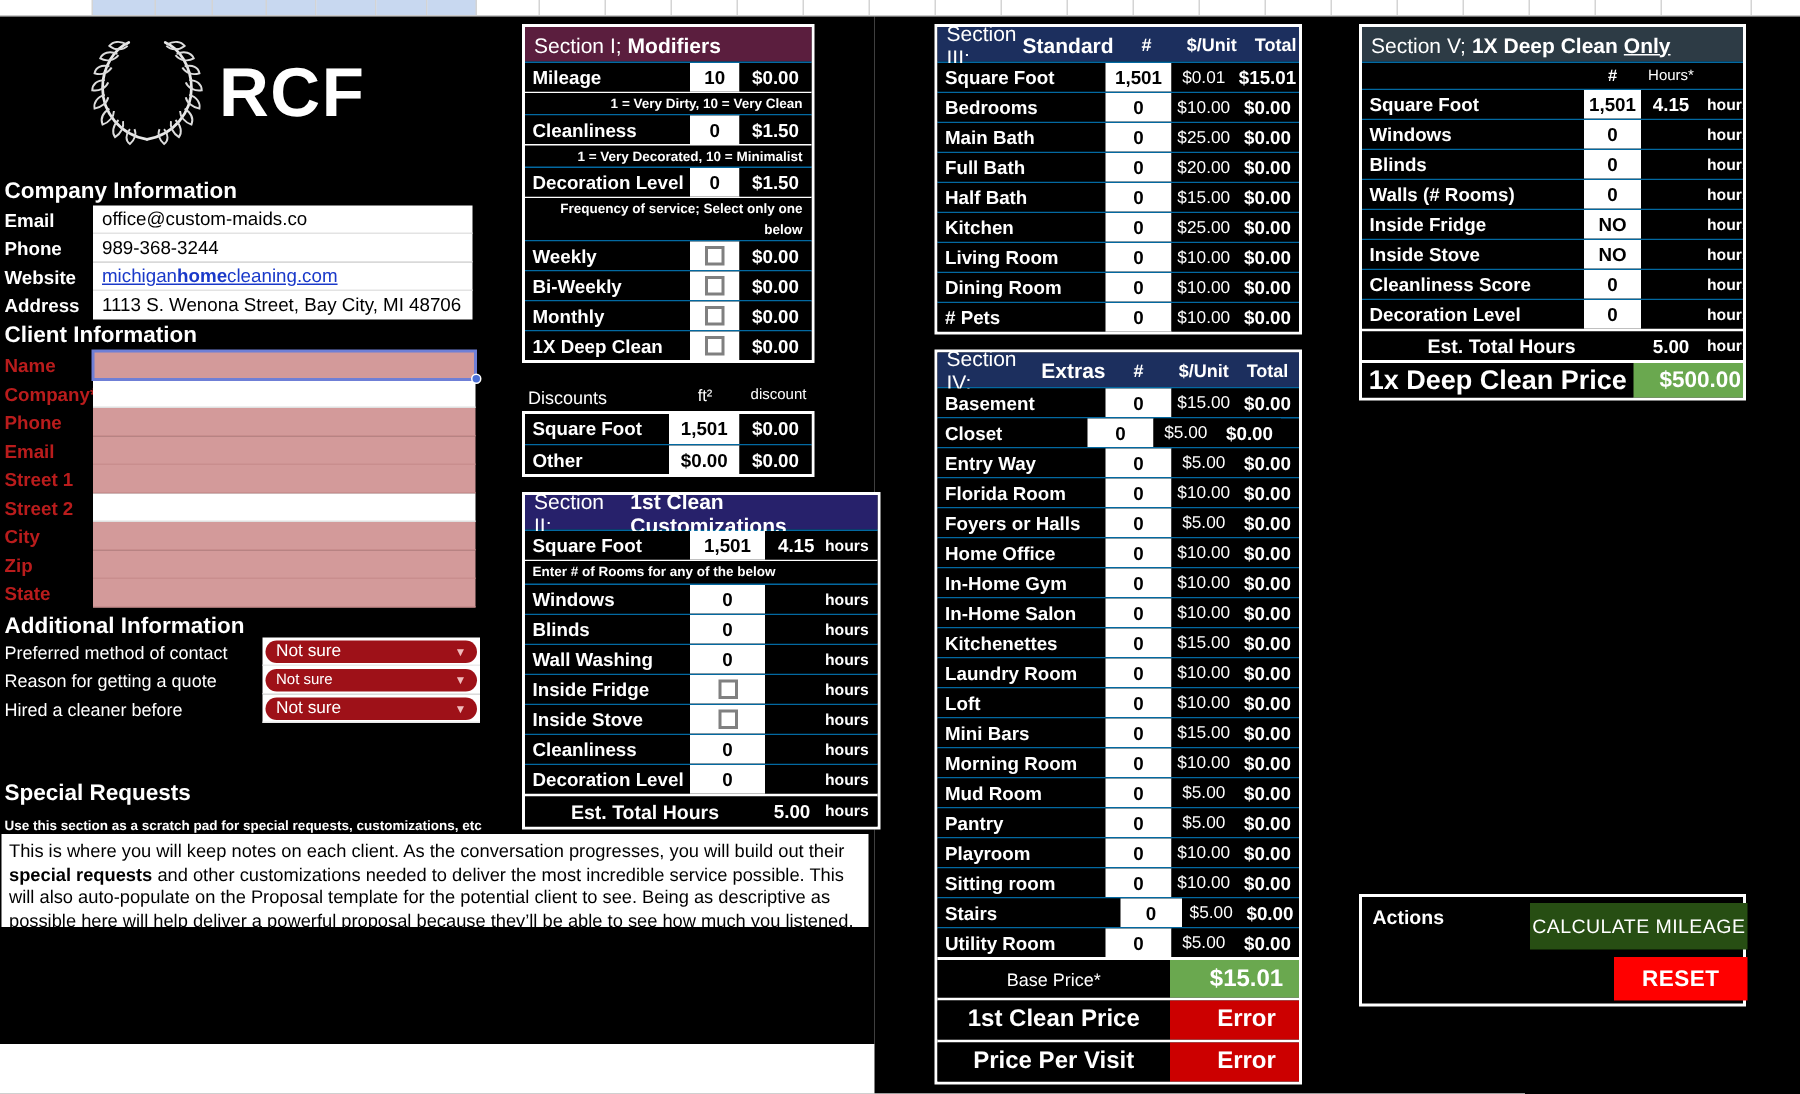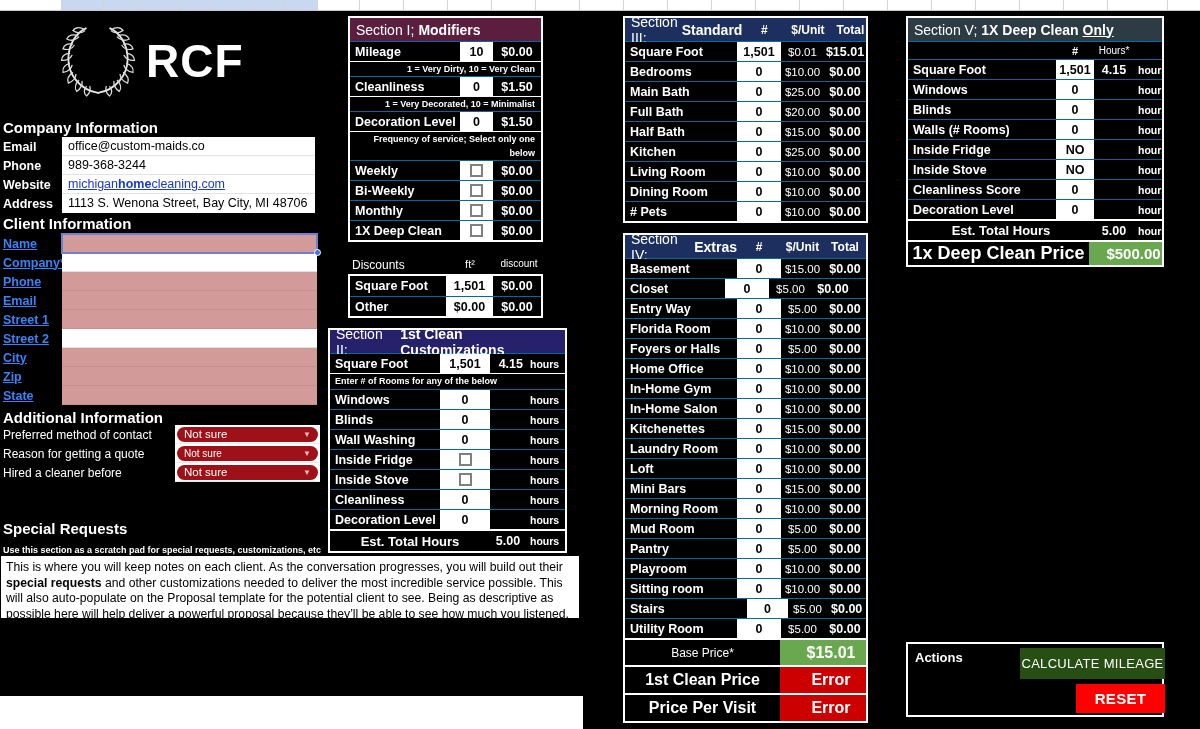--- a/index.html
+++ b/index.html
@@ -33,21 +33,21 @@
   .kv-table { position: absolute; }
   .kv-row { display: flex; align-items: center; height: 19px; }
   .kv-label { color: #ffffff; font-size: 12.5px; font-weight: bold; width: 62px; padding-left: 3px; }
   .kv-value { background: #ffffff; color: #000; font-size: 12.5px; height: 19px;
     line-height: 19px; padding-left: 6px; border-bottom: 1px solid #e3e3e3; overflow: hidden; white-space: nowrap; }
   .kv-value.last { border-bottom: none; }
   .kv-link { color: #1a39c9; text-decoration: underline; }
   .kv-link b { color: #1a39c9; }
 
   .cli-row { display: flex; align-items: center; height: 19px; }
-  .cli-label { color: #3b82f6; font-size: 12.5px; font-weight: bold; width: 62px; padding-left: 3px; text-decoration: underline; }
+  .cli-label { color: #b91c1c; font-size: 12.5px; font-weight: bold; width: 62px; padding-left: 3px; }
   .cli-input { height: 19px; width: 255px; background: #d39a9a; border-bottom: 1px solid #c98e8e; }
   .cli-input.white { background: #ffffff; border-bottom: 1px solid #e0e0e0; }
   .cli-input.selected { outline: 2px solid #6f7fd6; outline-offset: -1px; position: relative; }
   .sel-dot { position: absolute; right: -4px; bottom: -4px; width: 7px; height: 7px;
     background: #4a6fd6; border: 1px solid #ffffff; border-radius: 50%; }
 
   .ai-row { display: flex; align-items: center; height: 19px; }
   .ai-label { color: #ffffff; font-size: 12px; width: 175px; padding-left: 3px; }
   .ai-dd-cell { width: 145px; height: 19px; background: #ffffff; display: flex; align-items: center;
     padding: 0 2px; border-bottom: 1px solid #eaeaea; }
@@ -330,21 +330,21 @@
       <div class="tc num" style="width:47px">1,501</div>
       <div class="tc total" style="width:48px">$0.00</div>
     </div>
     <div class="trow">
       <div class="tc name" style="width:96px">Other</div>
       <div class="tc num" style="width:47px">$0.00</div>
       <div class="tc total" style="width:48px">$0.00</div>
     </div>
   </div>
 
-  <div class="panel" style="left:328px; top:328px; width:239px;">
+  <div class="panel" style="left:348px; top:328px; width:239px;">
     <div class="sec-head" style="background:#27216b">
       <span class="reg">Section II;</span>
       <span class="bold">1st Clean Customizations</span>
     </div>
     <div class="trow">
       <div class="tc name" style="width:110px">Square Foot</div>
       <div class="tc num" style="width:50px">1,501</div>
       <div class="tc numdark" style="width:36px; justify-content:flex-end; padding-right:3px;">4.15</div>
       <div class="tc hours" style="width:39px">hours</div>
     </div>
@@ -672,19 +672,19 @@
       <div class="tc" style="width:186px; background:#000; color:#fff; font-weight:bold; font-size:13px; justify-content:center;">Est. Total Hours</div>
       <div class="tc numdark" style="width:40px">5.00</div>
       <div class="tc hours" style="width:28px">hours</div>
     </div>
     <div class="bigrow" style="height:25px;">
       <div class="lab" style="font-size:18px;">1x Deep Clean Price</div>
       <div class="val green" style="width:73px; font-size:15px;">$500.00</div>
     </div>
   </div>
 
-  <div class="actions" style="left:906px; top:642px; width:258px; height:75px;">
+  <div class="actions" style="left:906px; top:596px; width:258px; height:75px;">
     <div class="act-title">Actions</div>
     <div class="btn calc">CALCULATE MILEAGE</div>
     <div class="btn reset">RESET</div>
   </div>
 
 </div>
 
 </body></html>

